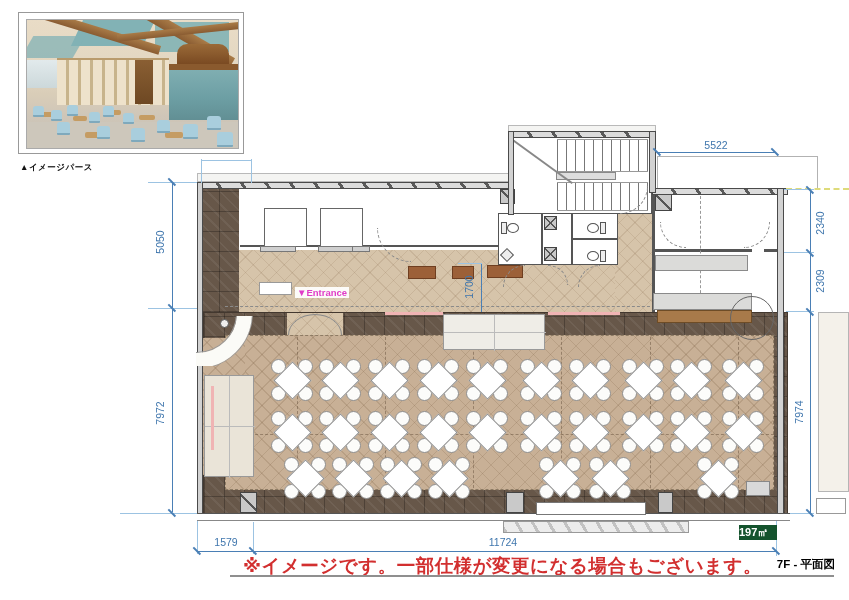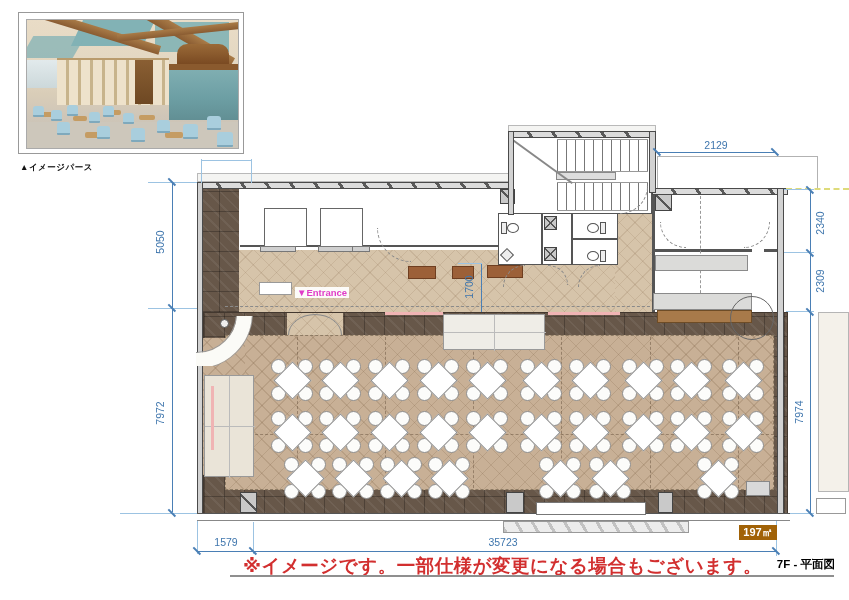--- a/index.html
+++ b/index.html
@@ -61,22 +61,22 @@
   .hood{background:linear-gradient(180deg,#9a6a38,#7a4a22);border-radius:10px 10px 0 0;}
   .chair{width:11px;height:9px;background:#a9cedd;border-radius:3px 3px 1px 1px;border-bottom:2px solid #7fa9bc;}
   .tbl{width:14px;height:5px;background:#c59c63;border-radius:2px;}
   .inset-caption{left:20px;top:162px;font-size:8.5px;font-weight:bold;color:#111;letter-spacing:.5px;}
 
   
   .disclaimer{left:243px;top:553px;width:490px;text-align:center;color:#d22f2f;
       font-weight:bold;font-size:18.5px;letter-spacing:.5px;white-space:nowrap;}
   .footer-line{left:230px;top:575px;width:604px;height:2px;background:#8f8f8f;}
   .sheet{left:735px;top:557px;width:100px;text-align:right;font-size:11.5px;font-weight:bold;color:#000;}
-  .badge{left:739px;top:525px;width:38px;height:15px;background:#a16207;color:#fff;
-      font-size:11px;font-weight:bold;text-align:center;line-height:15px;}
+  .badge{left:739px;top:525px;width:38px;height:15px;background:#14532d;color:#fff;
+      font-size:11px;font-weight:bold;text-align:left;line-height:15px;}
   .entrance-lab{color:#e03cc8;background:rgba(255,255,255,.92);font-size:9.5px;font-weight:bold;
       padding:0 2px;line-height:11px;}
 </style>
 </head>
 <body>
 
 <div class="page">
 
   <div class="a inset">
     <div class="inset-img">
@@ -412,21 +412,21 @@
         <i class="ch c2"></i>
         <i class="ch c3"></i>
         <i class="ch c4"></i>
         <i class="tp"></i>
       </div>
     </div>
 
   <div class="a blue" style="left:657px;top:152px;width:118px;height:1px;"></div>
   <div class="a tick" style="left:652px;top:151px;"></div>
   <div class="a tick" style="left:770px;top:151px;"></div>
-  <div class="a dimlab" style="left:657px;top:139px;width:118px;">2129</div>
+  <div class="a dimlab" style="left:657px;top:139px;width:118px;">5522</div>
 
   <div class="a blue" style="left:810px;top:190px;width:1px;height:324px;"></div>
   <div class="a bluel" style="left:784px;top:189px;width:30px;height:1px;"></div>
   <div class="a bluel" style="left:784px;top:252px;width:30px;height:1px;"></div>
   <div class="a bluel" style="left:786px;top:311px;width:28px;height:1px;"></div>
   <div class="a bluel" style="left:790px;top:513px;width:24px;height:1px;"></div>
   <div class="a tick" style="left:805px;top:189px;"></div>
   <div class="a tick" style="left:805px;top:252px;"></div>
   <div class="a tick" style="left:805px;top:311px;"></div>
   <div class="a tick" style="left:805px;top:512px;"></div>
@@ -445,21 +445,21 @@
   <div class="a dimlab-v" style="left:137px;top:407px;">7972</div>
 
   <div class="a blue" style="left:197px;top:551px;width:579px;height:1px;"></div>
   <div class="a bluel" style="left:197px;top:520px;width:1px;height:34px;"></div>
   <div class="a bluel" style="left:253px;top:522px;width:1px;height:32px;"></div>
   <div class="a bluel" style="left:776px;top:518px;width:1px;height:38px;"></div>
   <div class="a tick" style="left:192px;top:550px;"></div>
   <div class="a tick" style="left:248px;top:550px;"></div>
   <div class="a tick" style="left:771px;top:550px;"></div>
   <div class="a dimlab" style="left:195px;top:536px;width:62px;">1579</div>
-  <div class="a dimlab" style="left:443px;top:536px;width:120px;">35723</div>
+  <div class="a dimlab" style="left:443px;top:536px;width:120px;">11724</div>
 
   <div class="a blue" style="left:481px;top:263px;width:1px;height:49px;z-index:6;"></div>
   <div class="a bluel" style="left:458px;top:263px;width:24px;height:1px;z-index:6;"></div>
   <div class="a dimlab-v" style="left:446px;top:281px;background:rgba(214,196,170,.0);z-index:6;">1700</div>
 
   <div class="a bluel" style="left:201px;top:159px;width:1px;height:24px;"></div>
   <div class="a bluel" style="left:251px;top:159px;width:1px;height:24px;"></div>
   <div class="a bluel" style="left:201px;top:160px;width:51px;height:1px;"></div>
 
   <div class="a badge">197㎡</div>

